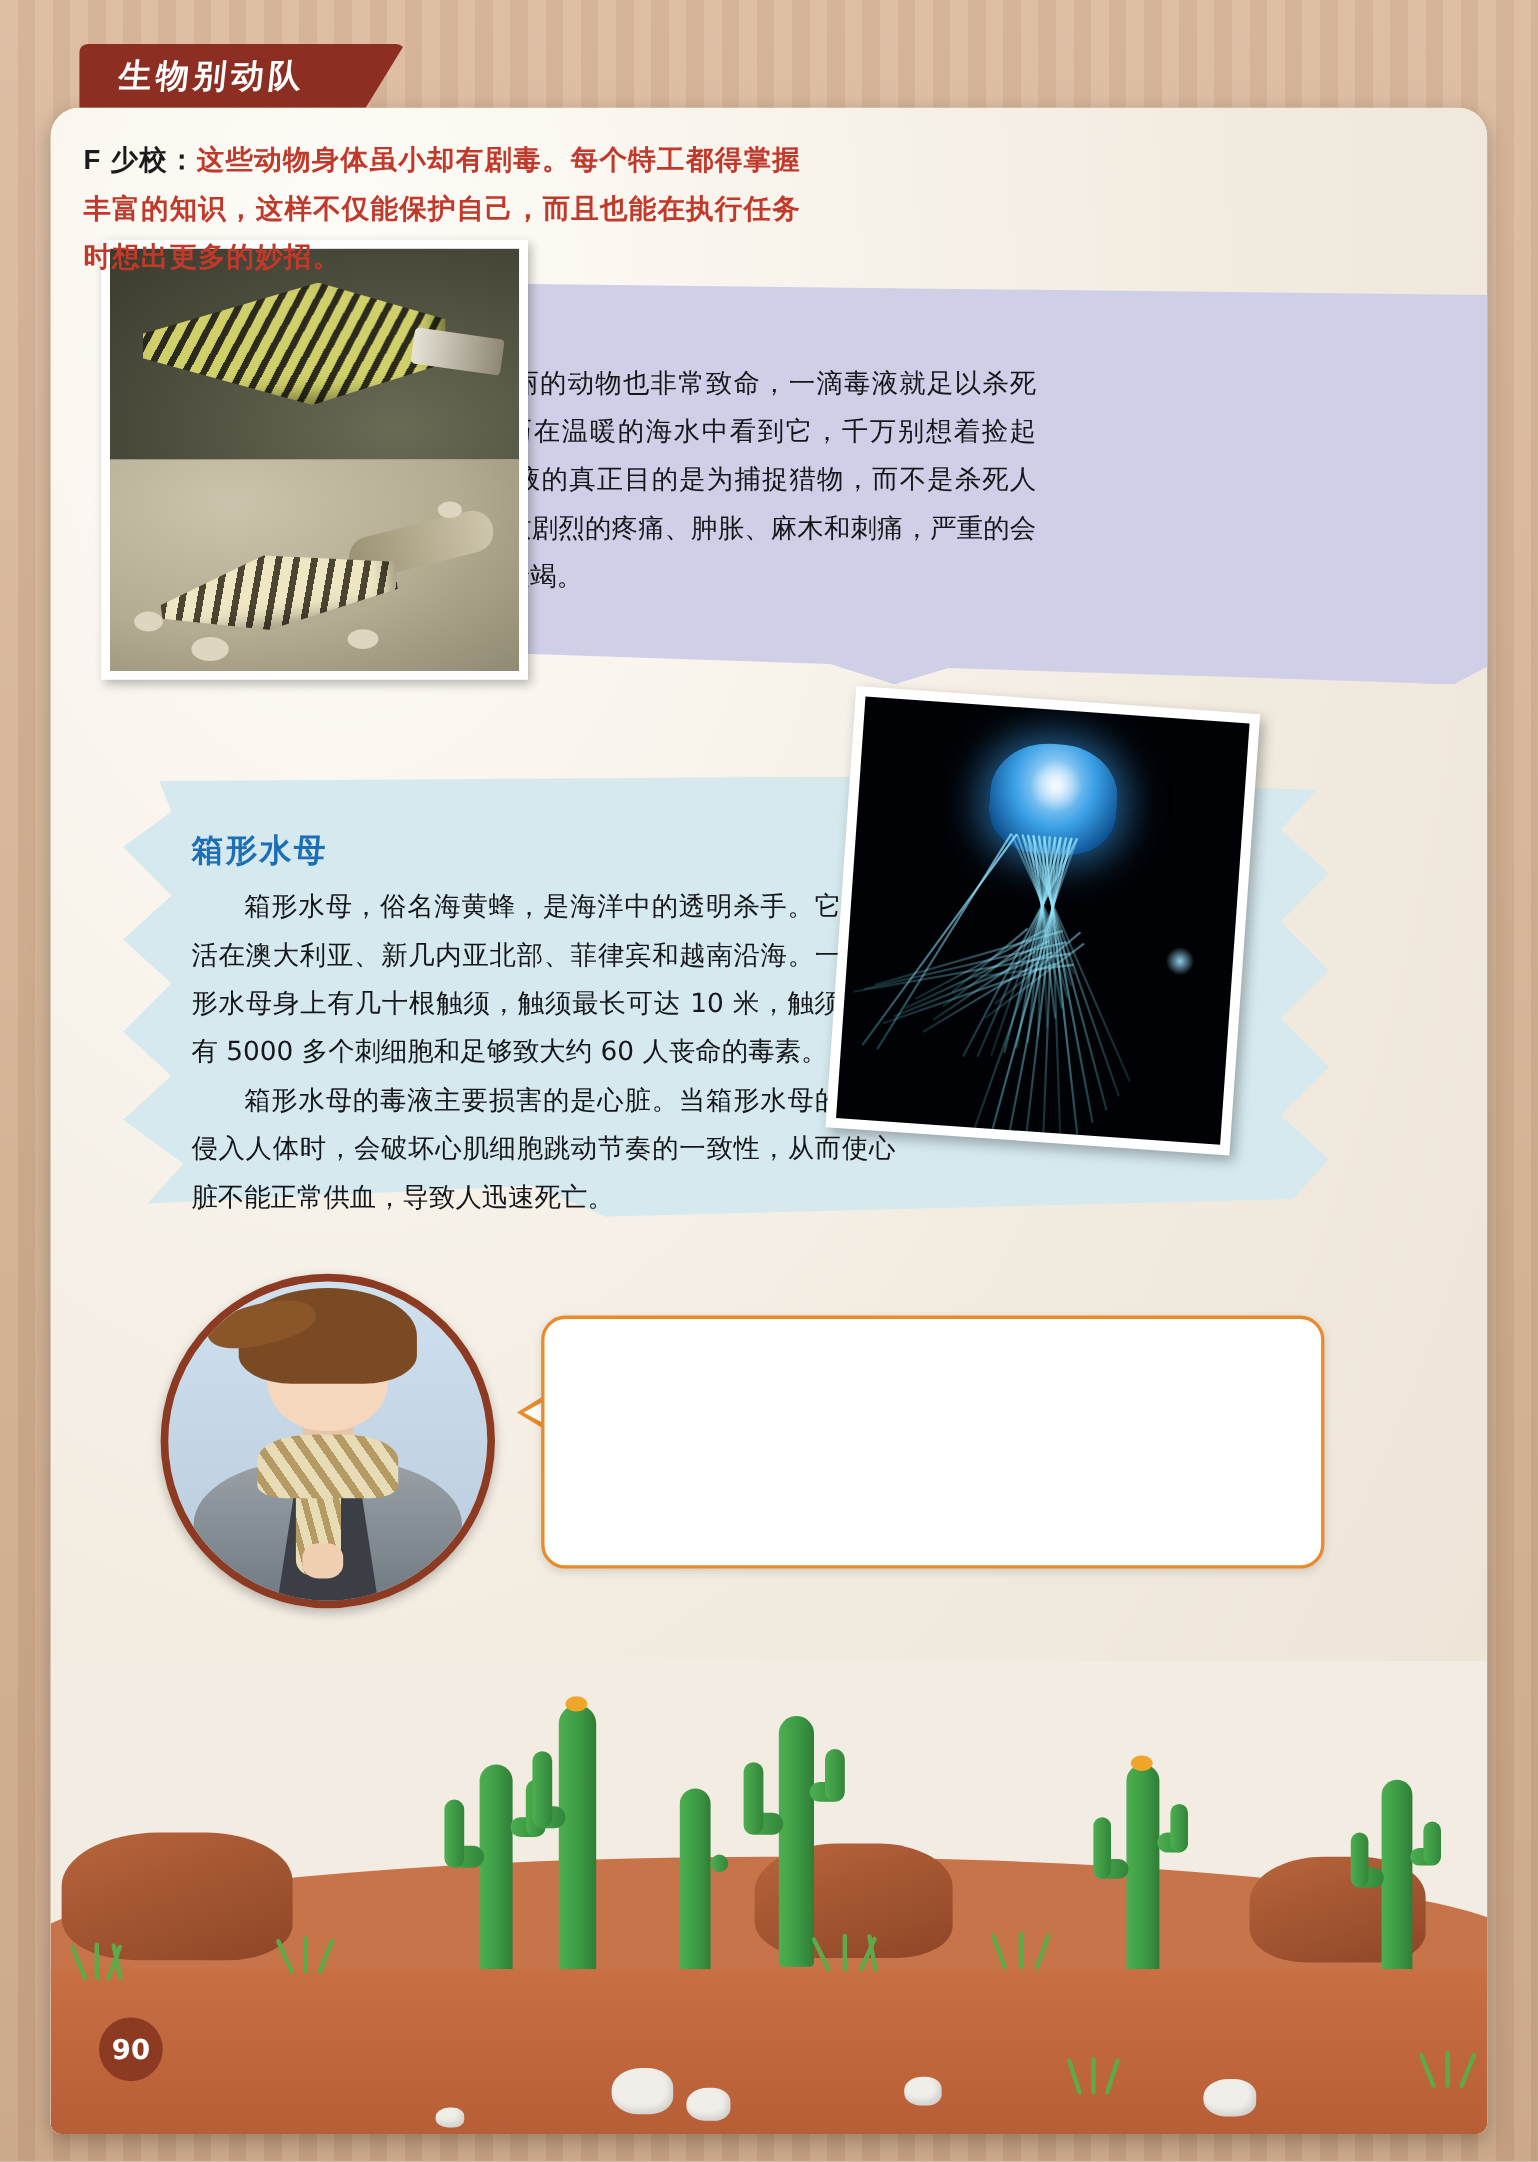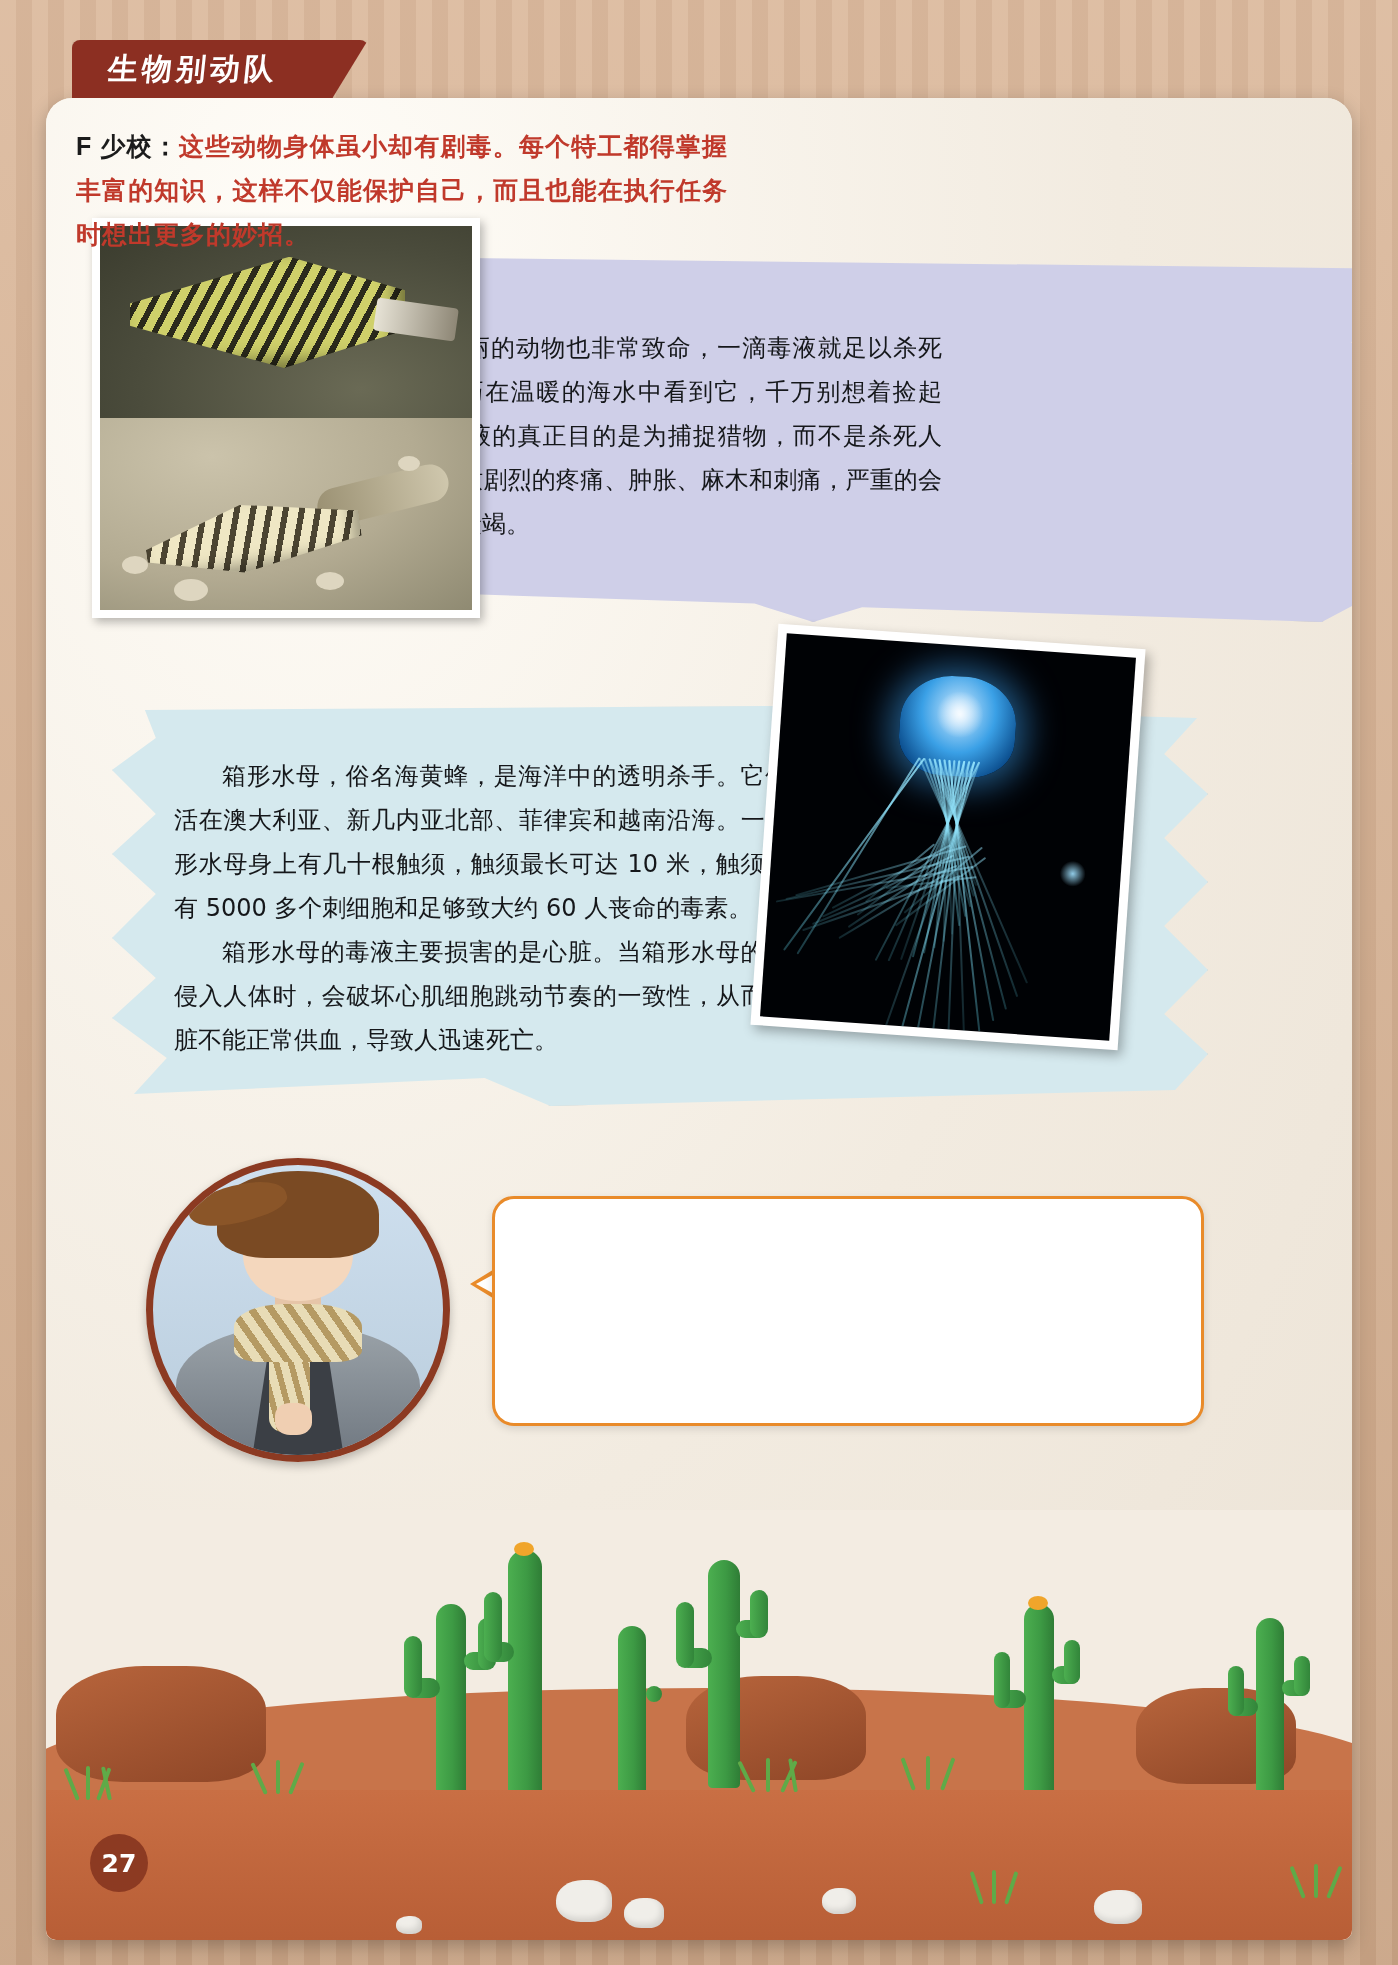--- a/index.html
+++ b/index.html
@@ -456,20 +456,21 @@
           <div class="pebble" style="left:58%;top:80%;width:28px;height:18px;"></div>
           <div class="pebble" style="left:80%;top:20%;width:22px;height:15px;"></div>
         </div>
       </div>
     </div>
   </div>
 
   <div>
     <div class="note-blue"></div>
     <div class="note-blue-body" style="position:absolute;left:128px;top:656px;width:640px;">
+      <div class="h-blue">箱形水母</div>
       <div class="para">箱形水母，俗名海黄蜂，是海洋中的透明杀手。它们生活在澳大利亚、新几内亚北部、菲律宾和越南沿海。一只箱形水母身上有几十根触须，触须最长可达 10 米，触须上长有 5000 多个刺细胞和足够致大约 60 人丧命的毒素。</div>
       <div class="para">箱形水母的毒液主要损害的是心脏。当箱形水母的毒液侵入人体时，会破坏心肌细胞跳动节奏的一致性，从而使心脏不能正常供血，导致人迅速死亡。</div>
     </div>
 
     <div class="jelly-photo">
       <div class="jelly-inner" id="jelly">
         <div class="jelly-bell"></div>
         <div class="jelly-glow"></div>
         <div class="jelly-spark"></div>
       <div class="jelly-tent" style="left: 140px; top: 115.2px; height: 140px; transform: rotate(-28deg); opacity: 0.45;"></div>
@@ -632,18 +633,18 @@
       <div class="grass" style="left:16px;"></div>
       <div class="grass" style="left:28px;transform:rotate(22deg);"></div>
     </div>
     <div style="position:absolute;left:930px;bottom:36px;width:50px;height:34px;">
       <div class="grass" style="left:4px;transform:rotate(-18deg);"></div>
       <div class="grass" style="left:16px;"></div>
       <div class="grass" style="left:28px;transform:rotate(18deg);"></div>
     </div>
   </div>
 
-  <div class="page-number">27</div>
+  <div class="page-number">90</div>
 </div>
 
 <div class="title-tab">
   <span>生物别动队</span>
 </div>
 
 </body></html>

